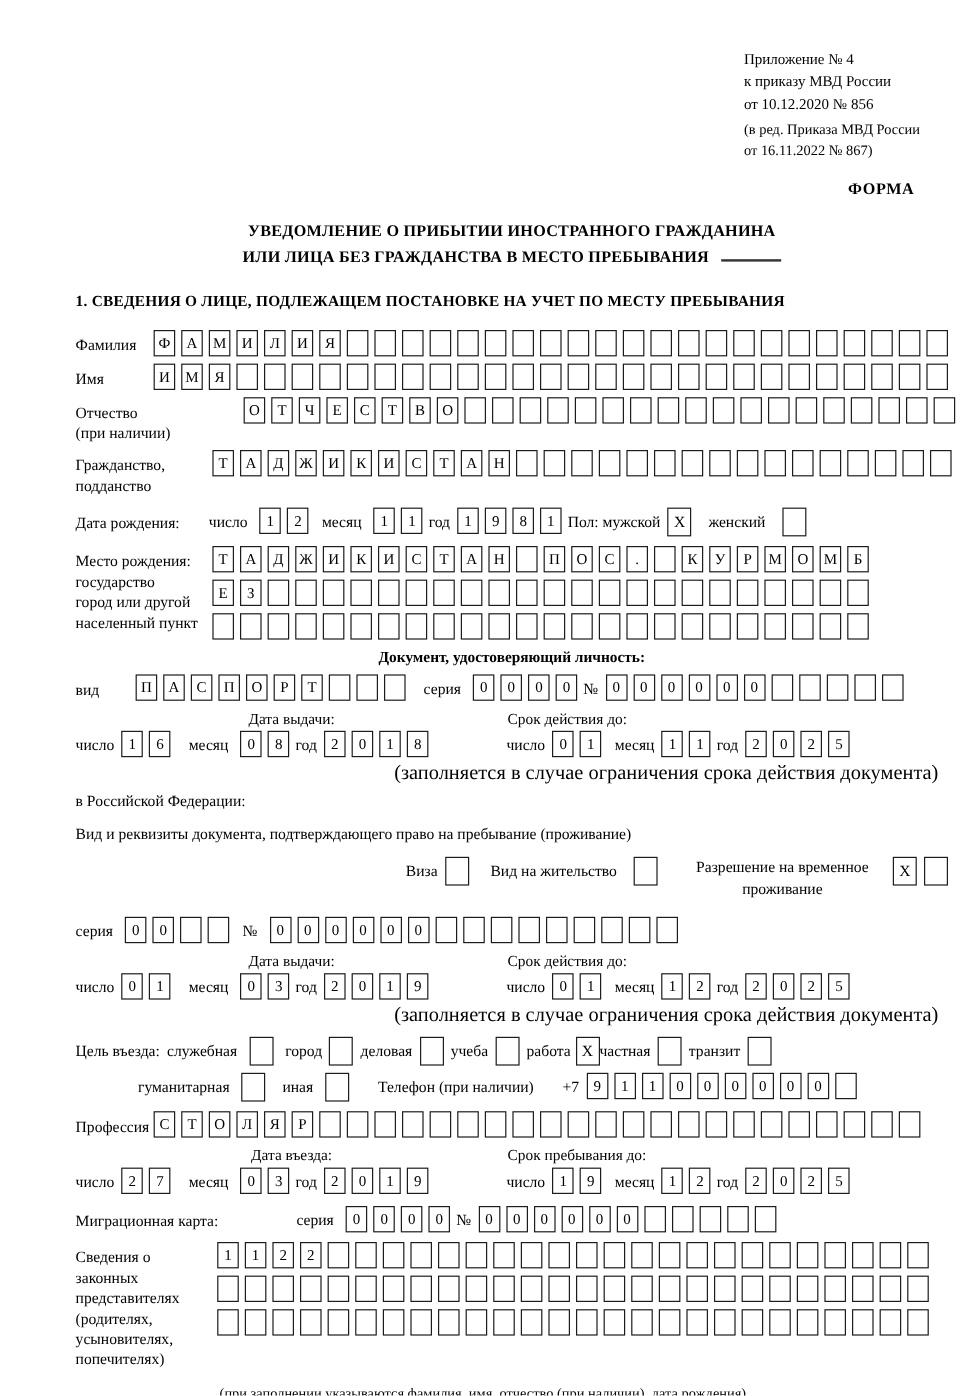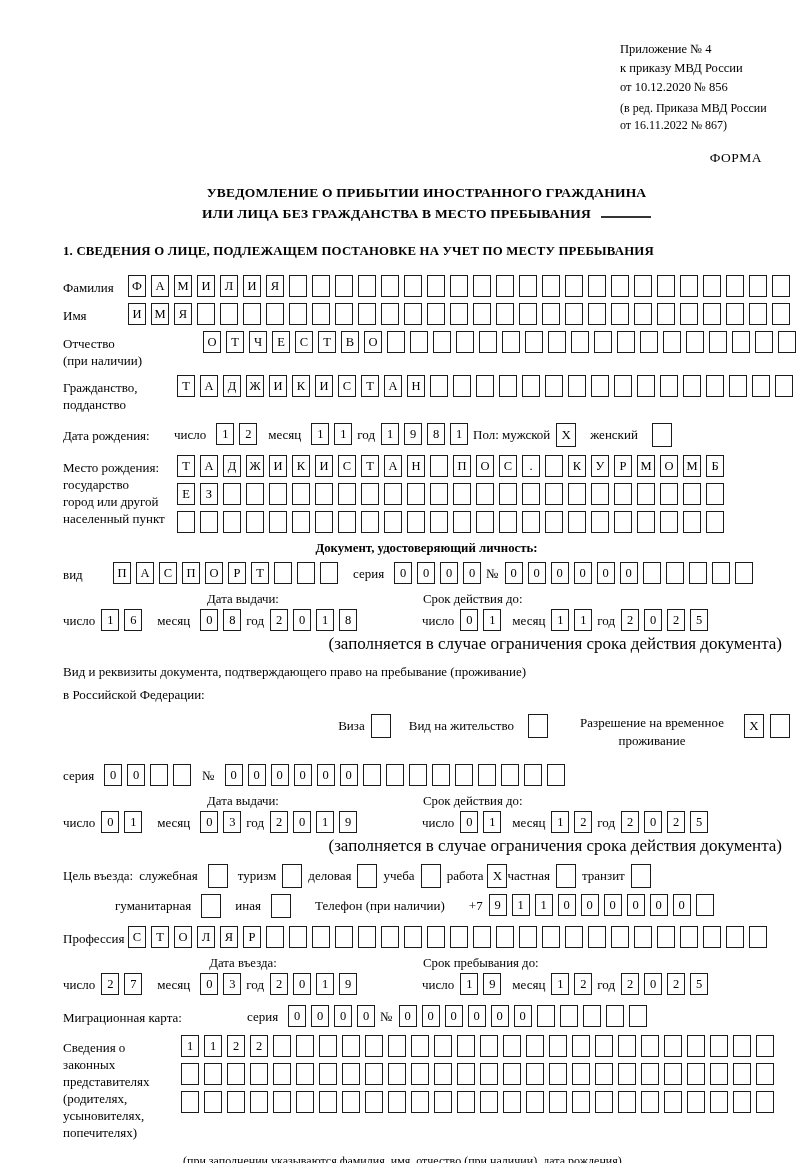--- a/index.html
+++ b/index.html
@@ -1,20 +1,20 @@
 <!DOCTYPE html>
 <html><head>
 <meta charset="utf-8">
 <style>
   html,body{margin:0;padding:0;background:#fff;}
   body{width:800px;height:1163px;font-family:"Liberation Serif","DejaVu Serif",serif;color:#000;overflow:hidden;}
   .page{box-sizing:border-box;width:800px;height:1163px;padding:40px 10px 0 63px;}
   .appendix{margin-left:557px;font-size:12.5px;line-height:19px;}
   .appendix .amend{margin-top:3px;font-size:12px;line-height:17px;}
-  .forma{margin-top:16px;margin-right:28px;text-align:right;font-weight:normal;font-size:13.5px;letter-spacing:.5px;}
+  .forma{margin-top:16px;margin-right:28px;text-align:right;font-weight:bold;font-size:13.5px;letter-spacing:.5px;}
   .title{margin-top:16px;text-align:center;font-weight:bold;font-size:13.5px;line-height:21px;letter-spacing:.2px;}
   .uline{display:inline-block;width:50px;border-bottom:2px solid #333;margin-left:10px;vertical-align:baseline;height:12px;}
   .sec1{margin-top:20px;font-weight:bold;font-size:12.8px;letter-spacing:.2px;}
   .row{display:flex;align-items:flex-start;margin-top:6px;}
   .flabel{font-size:13px;padding-top:4px;line-height:17px;flex:none;}
   .w65{width:65px;} .w100{width:105px;} .w114{width:114px;} .w140{width:140px;} .w118{width:118px;}
   .cells{display:flex;flex:none;}
   .cell{box-sizing:border-box;flex:none;width:18px;height:22px;border:1.7px solid #1c1c1c;margin-right:5px;display:inline-flex;align-items:center;justify-content:center;font-size:12.5px;background:#fff;}
   .cbox{box-sizing:border-box;flex:none;width:20px;height:24px;border:1.7px solid #1c1c1c;display:inline-flex;align-items:center;justify-content:center;font-size:13px;background:#fff;}
   .stack > .cells{margin-bottom:6px;}
@@ -384,22 +384,22 @@
     <span class="dlbl">год</span>
     <span class="cells gap6">
         <span class="cell">2</span>
         <span class="cell">0</span>
         <span class="cell">2</span>
         <span class="cell">5</span>
       </span>
   </div>
   <div class="note right">(заполняется в случае ограничения срока действия документа)</div>
 
+  <div class="plain" style="margin-top:4px;">в Российской Федерации:</div>
   <div class="plain">Вид и реквизиты документа, подтверждающего право на пребывание (проживание)</div>
-  <div class="plain" style="margin-top:4px;">в Российской Федерации:</div>
 
   <div class="row" style="margin-top:10px;justify-content:flex-end;">
     <span class="optlbl">Виза</span>
     <span class="cbox gap6"></span>
     <span class="optlbl gap18">Вид на жительство</span>
     <span class="cbox gap14"></span>
     <div class="opt-multi gap18" style="width:172px;">Разрешение на временное проживание</div>
     <span class="cbox gap6">X</span>
     <span class="cbox gap6"></span>
   </div>
@@ -471,21 +471,21 @@
         <span class="cell">2</span>
         <span class="cell">5</span>
       </span>
   </div>
   <div class="note right">(заполняется в случае ограничения срока действия документа)</div>
 
   <div class="row" style="margin-top:8px;">
     <span class="optlbl">Цель въезда:</span>
     <span class="optlbl gap6">служебная</span>
     <span class="cbox gap10"></span>
-    <span class="optlbl gap10">туризм</span>
+    <span class="optlbl gap10">город</span>
     <span class="cbox gap6"></span>
     <span class="optlbl gap6">деловая</span>
     <span class="cbox gap6"></span>
     <span class="optlbl gap6">учеба</span>
     <span class="cbox gap6"></span>
     <span class="optlbl gap6">работа</span>
     <span class="cbox gap4" style="margin-left:4px;">X</span>
     <span class="optlbl">частная</span>
     <span class="cbox gap6"></span>
     <span class="optlbl gap6">транзит</span>

